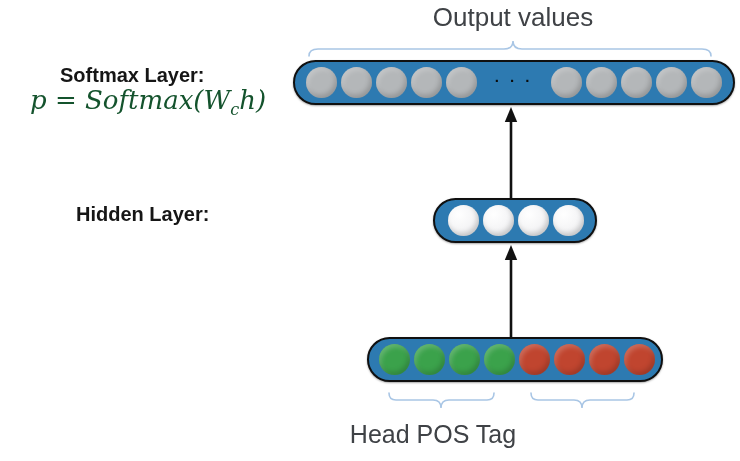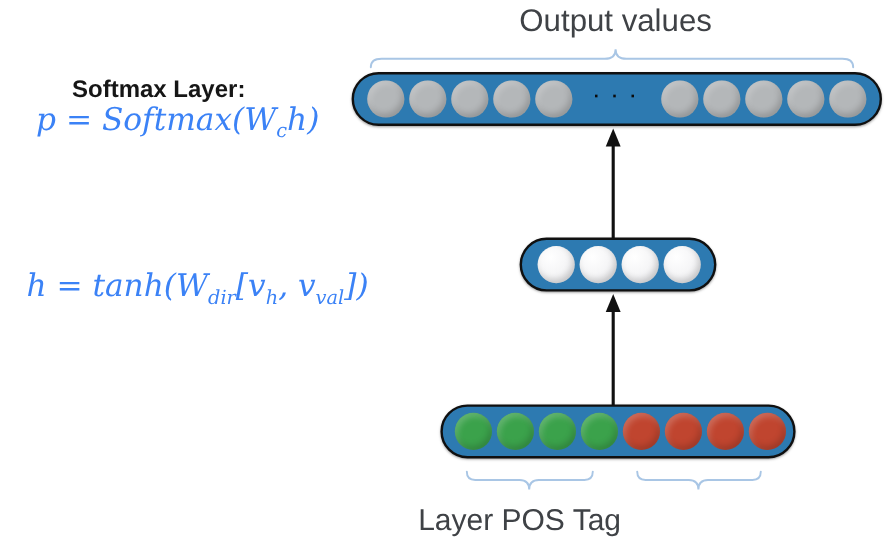--- a/index.html
+++ b/index.html
@@ -33,21 +33,21 @@
   }
   .ellipsis{
     color:#0b0b0b;font-size:15px;font-weight:bold;letter-spacing:3px;
     transform:translateY(-2px);
   }
   
   .t{position:absolute;white-space:nowrap;}
   .bold-label{font-weight:bold;color:#161616;font-size:20px;text-align:right;}
   .formula{
     font-family:"DejaVu Serif","Liberation Serif",serif;
-    font-style:italic;color:#3b82f6;font-size:26px;
+    font-style:italic;color:#14532d;font-size:26px;
   }
   .formula sub{font-size:0.62em;font-style:italic;}
   .gray-label{color:#3f4246;font-size:25px;}
   .centered{transform:translateX(-50%);}
   #output-values-label{left:513px;top:2px;font-size:26px;}
   #softmax-title{left:60px;top:64px;}
   #softmax-formula{left:30px;top:85px;}
   #hidden-title{left:76px;top:203px;}
   #hidden-formula{left:22px;top:224px;}
   #repr-title{left:6px;top:344px;}
@@ -97,23 +97,21 @@
     <span class="ellipsis">· · ·</span>
     <div class="node-group">
         <div class="node" style="background: rgb(180, 183, 185);"></div>
         <div class="node" style="background: rgb(180, 183, 185);"></div>
         <div class="node" style="background: rgb(180, 183, 185);"></div>
         <div class="node" style="background: rgb(180, 183, 185);"></div>
         <div class="node" style="background: rgb(180, 183, 185);"></div>
       </div>
   </div>
 
-  <div class="t formula" id="hidden-formula">
-    <span>h = tanh(W</span><sub>dir</sub><span>[v</span><sub>h</sub><span>, v</span><sub>val</sub><span>])</span>
-  </div>
+  <div class="t bold-label" id="hidden-title">Hidden Layer:</div>
   <div class="pill" id="hidden-pill">
     <div class="node-group">
         <div class="node" style="background: radial-gradient(circle at 35% 30%, rgb(255, 255, 255) 0%, rgb(240, 240, 242) 75%);"></div>
         <div class="node" style="background: radial-gradient(circle at 35% 30%, rgb(255, 255, 255) 0%, rgb(240, 240, 242) 75%);"></div>
         <div class="node" style="background: radial-gradient(circle at 35% 30%, rgb(255, 255, 255) 0%, rgb(240, 240, 242) 75%);"></div>
         <div class="node" style="background: radial-gradient(circle at 35% 30%, rgb(255, 255, 255) 0%, rgb(240, 240, 242) 75%);"></div>
       </div>
   </div>
 
   <div class="pill" id="repr-pill">
@@ -122,15 +120,15 @@
         <div class="node" style="background: rgb(59, 162, 75);"></div>
         <div class="node" style="background: rgb(59, 162, 75);"></div>
         <div class="node" style="background: rgb(59, 162, 75);"></div>
         <div class="node" style="background: rgb(192, 69, 47);"></div>
         <div class="node" style="background: rgb(192, 69, 47);"></div>
         <div class="node" style="background: rgb(192, 69, 47);"></div>
         <div class="node" style="background: rgb(192, 69, 47);"></div>
       </div>
   </div>
 
-  <div class="t gray-label centered" id="head-pos-label">Layer POS Tag</div>
+  <div class="t gray-label centered" id="head-pos-label">Head POS Tag</div>
 
 </div>
 
 </body></html>

